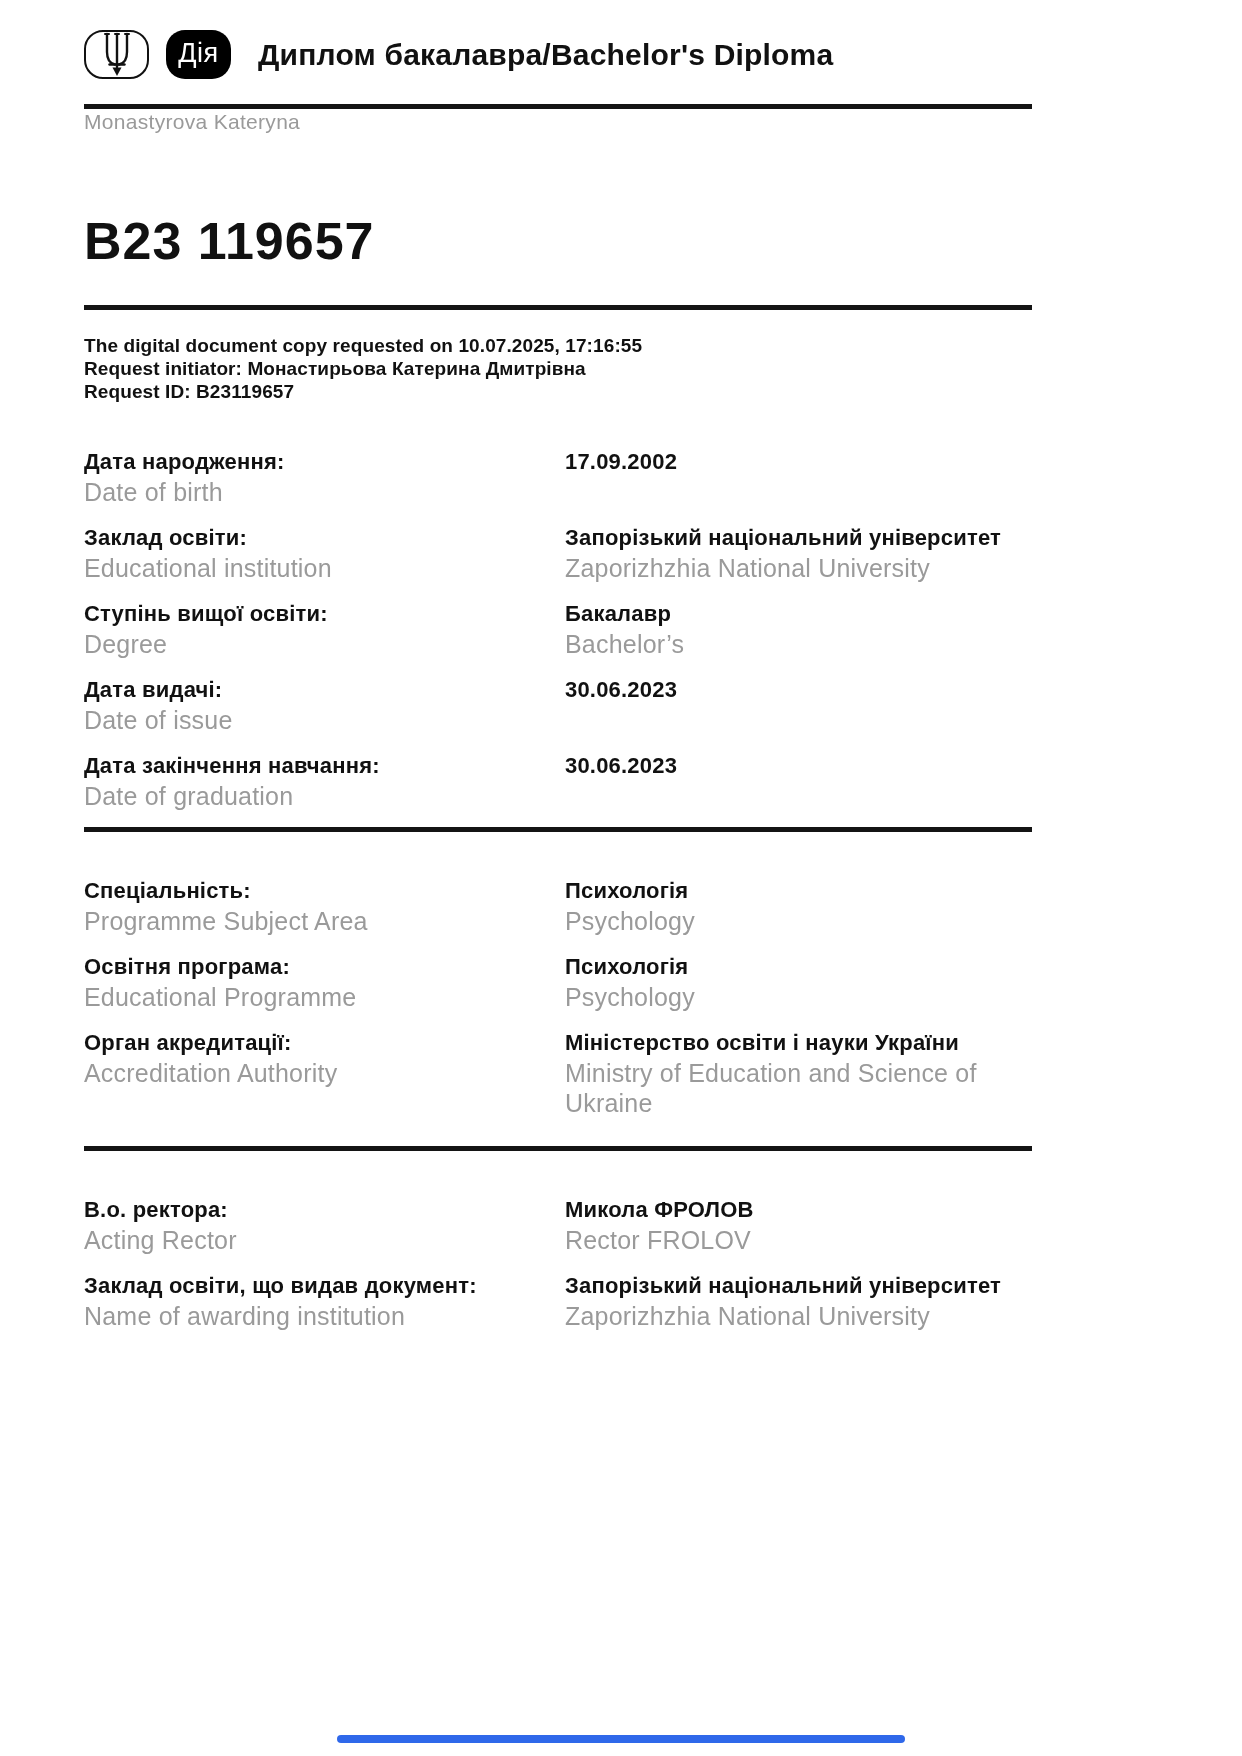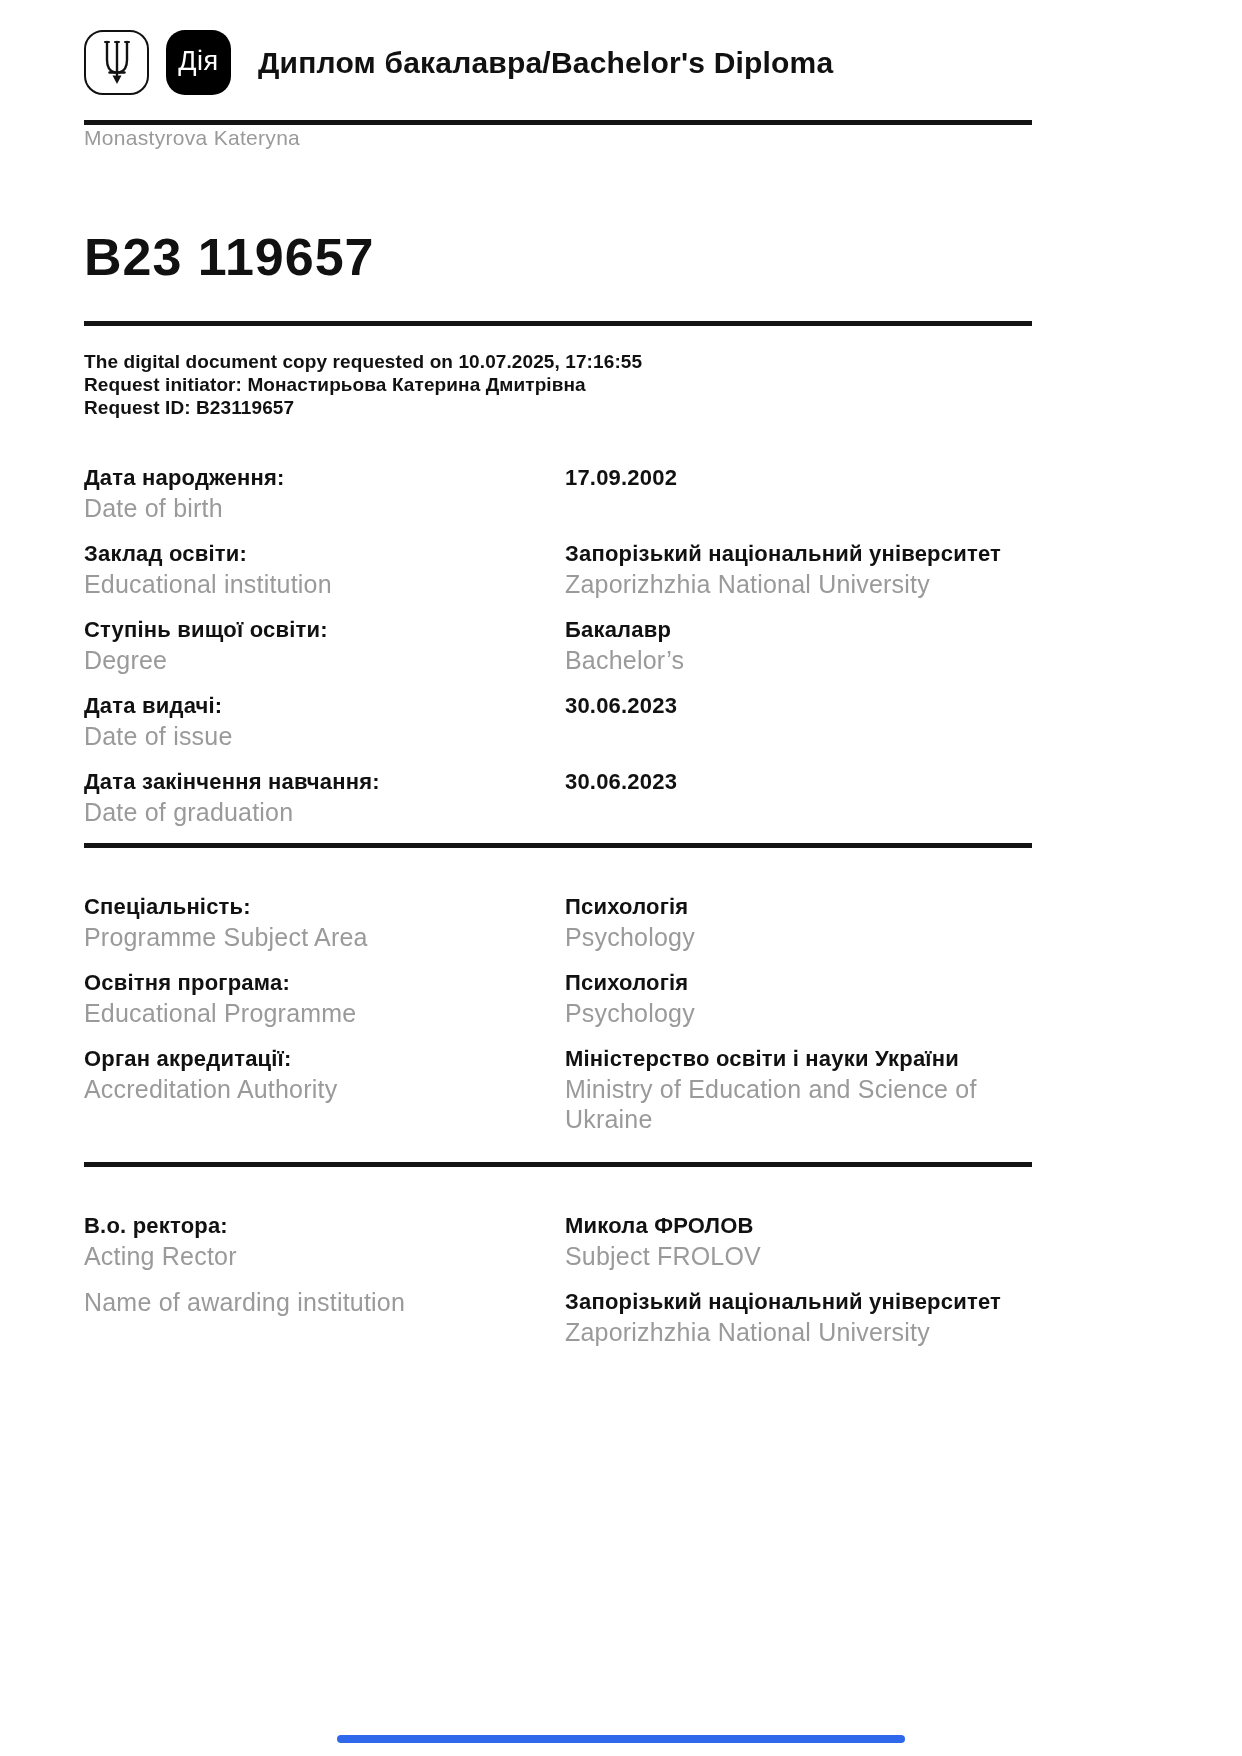--- a/index.html
+++ b/index.html
@@ -10,21 +10,21 @@
     position: relative;
     font-family: "Liberation Sans", "DejaVu Sans", sans-serif;
     color: #111111;
     overflow: hidden;
   }
   .page { padding: 30px 210px 0 84px; }
 
   
   .header { display: flex; align-items: center; }
   .badge {
-    width: 65px; height: 65px;
+    width: 65px; height: 49px;
     border-radius: 19px;
     flex: 0 0 auto;
     display: flex; align-items: center; justify-content: center;
   }
   .badge.coat { border: 2.5px solid #111111; background: #ffffff; margin-right: 17px; }
   .badge.diia { background: #000000; margin-right: 27px; }
   .badge.diia span {
     color: #ffffff; font-size: 27px; font-weight: 500; letter-spacing: 0.5px;
     transform: translateY(-1px);
   }
@@ -201,26 +201,27 @@
 
   <div class="rows">
 
     <div class="row">
       <div class="cell">
         <div class="main">В.о. ректора:</div>
         <div class="sub">Acting Rector</div>
       </div>
       <div class="cell">
         <div class="main">Микола ФРОЛОВ</div>
-        <div class="sub">Subject FROLOV</div>
-      </div>
-    </div>
-
-    <div class="row">
-      <div class="cell">
+        <div class="sub">Rector FROLOV</div>
+      </div>
+    </div>
+
+    <div class="row">
+      <div class="cell">
+        <div class="main">Заклад освіти, що видав документ:</div>
         <div class="sub">Name of awarding institution</div>
       </div>
       <div class="cell">
         <div class="main">Запорізький національний університет</div>
         <div class="sub">Zaporizhzhia National University</div>
       </div>
     </div>
 
   </div>
 

